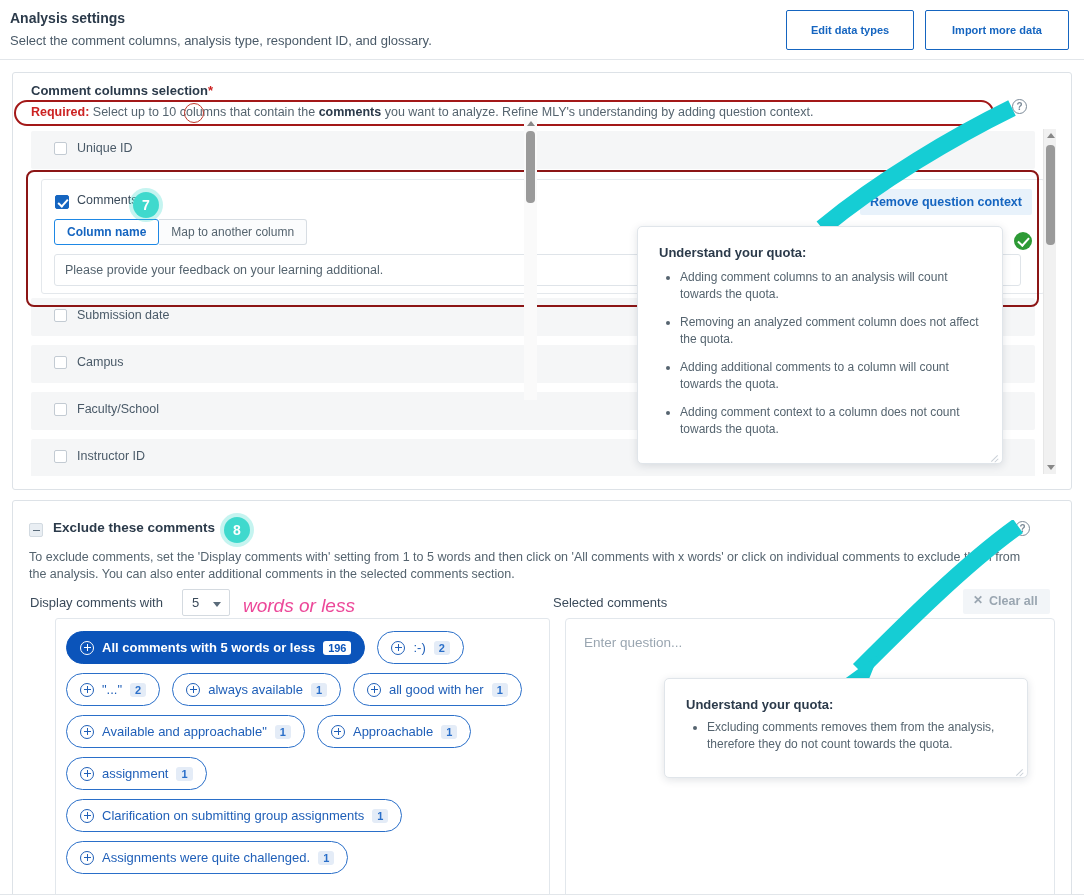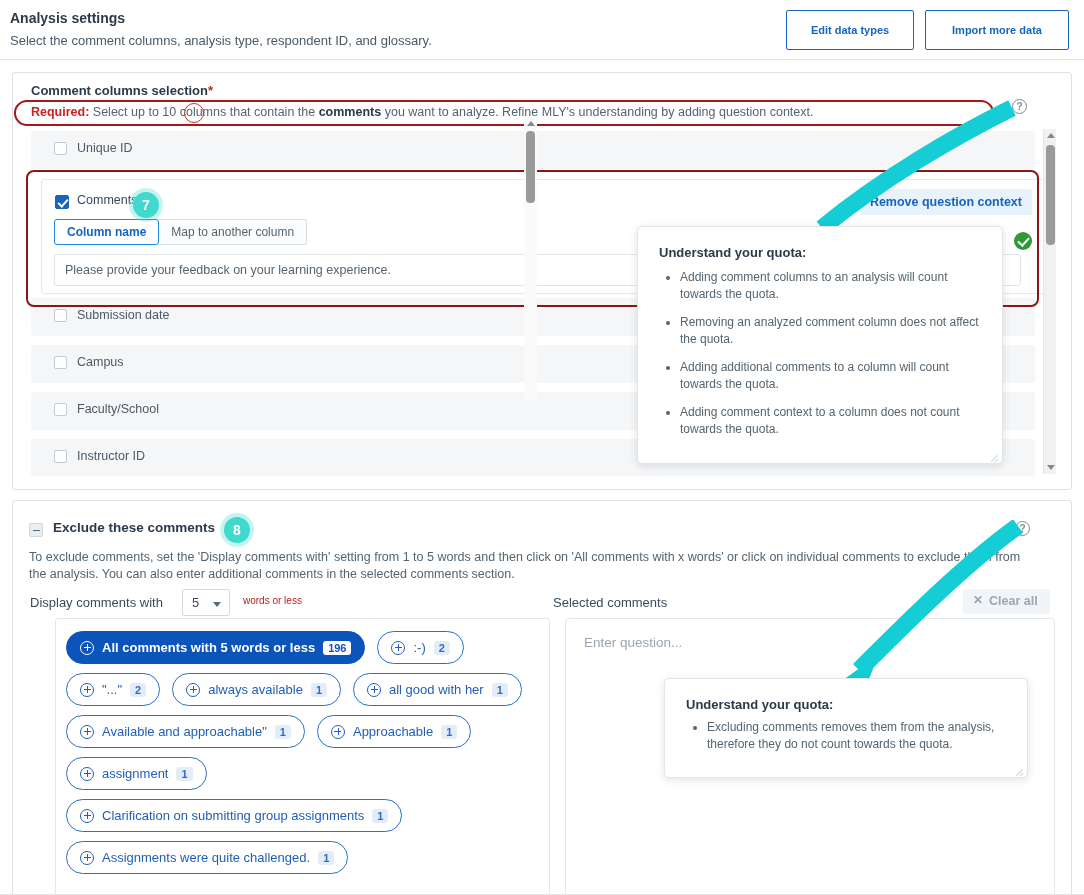--- a/index.html
+++ b/index.html
@@ -228,21 +228,21 @@
     cursor: pointer;
   }
   .wordsel .caret {
     position: absolute; right: 8px; top: 12px;
     width: 0; height: 0;
     border-left: 4px solid transparent; border-right: 4px solid transparent;
     border-top: 5px solid #5a6b7a;
   }
   .display-suffix {
     position: absolute; left: 213px; top: 6px;
-    font-size: 10px; color: #b91c1c; white-space: nowrap;
+    font-size: 19px; color: #ec4899; white-space: nowrap; font-style: italic;
   }
 
   .selcom-label {
     position: absolute; left: 540px; top: 94px;
     font-size: 13px; color: #3a4a5a;
   }
   .clear-all {
     position: absolute; left: 950px; top: 88px;
     height: 25px; padding: 0 12px 0 26px;
     background: #f2f5f8; border: none; border-radius: 2px;
@@ -392,21 +392,21 @@
         <span class="cb-checked"></span>
         <span class="comments-label">Comments</span>
 
         <button class="remove-ctx">Remove question context</button>
 
         <div class="seg-group">
           <div class="seg active">Column name</div>
           <div class="seg right">Map to another column</div>
         </div>
 
-        <div class="ctx-input">Please provide your feedback on your learning experience.</div>
+        <div class="ctx-input">Please provide your feedback on your learning additional.</div>
         <span class="green-check"></span>
       </div>
 
       <div class="col-row" style="top:167px;">
         <span class="cb"></span>
         <span class="lbl">Submission date</span>
       </div>
       <div class="col-row" style="top:214px;">
         <span class="cb"></span>
         <span class="lbl">Campus</span>

